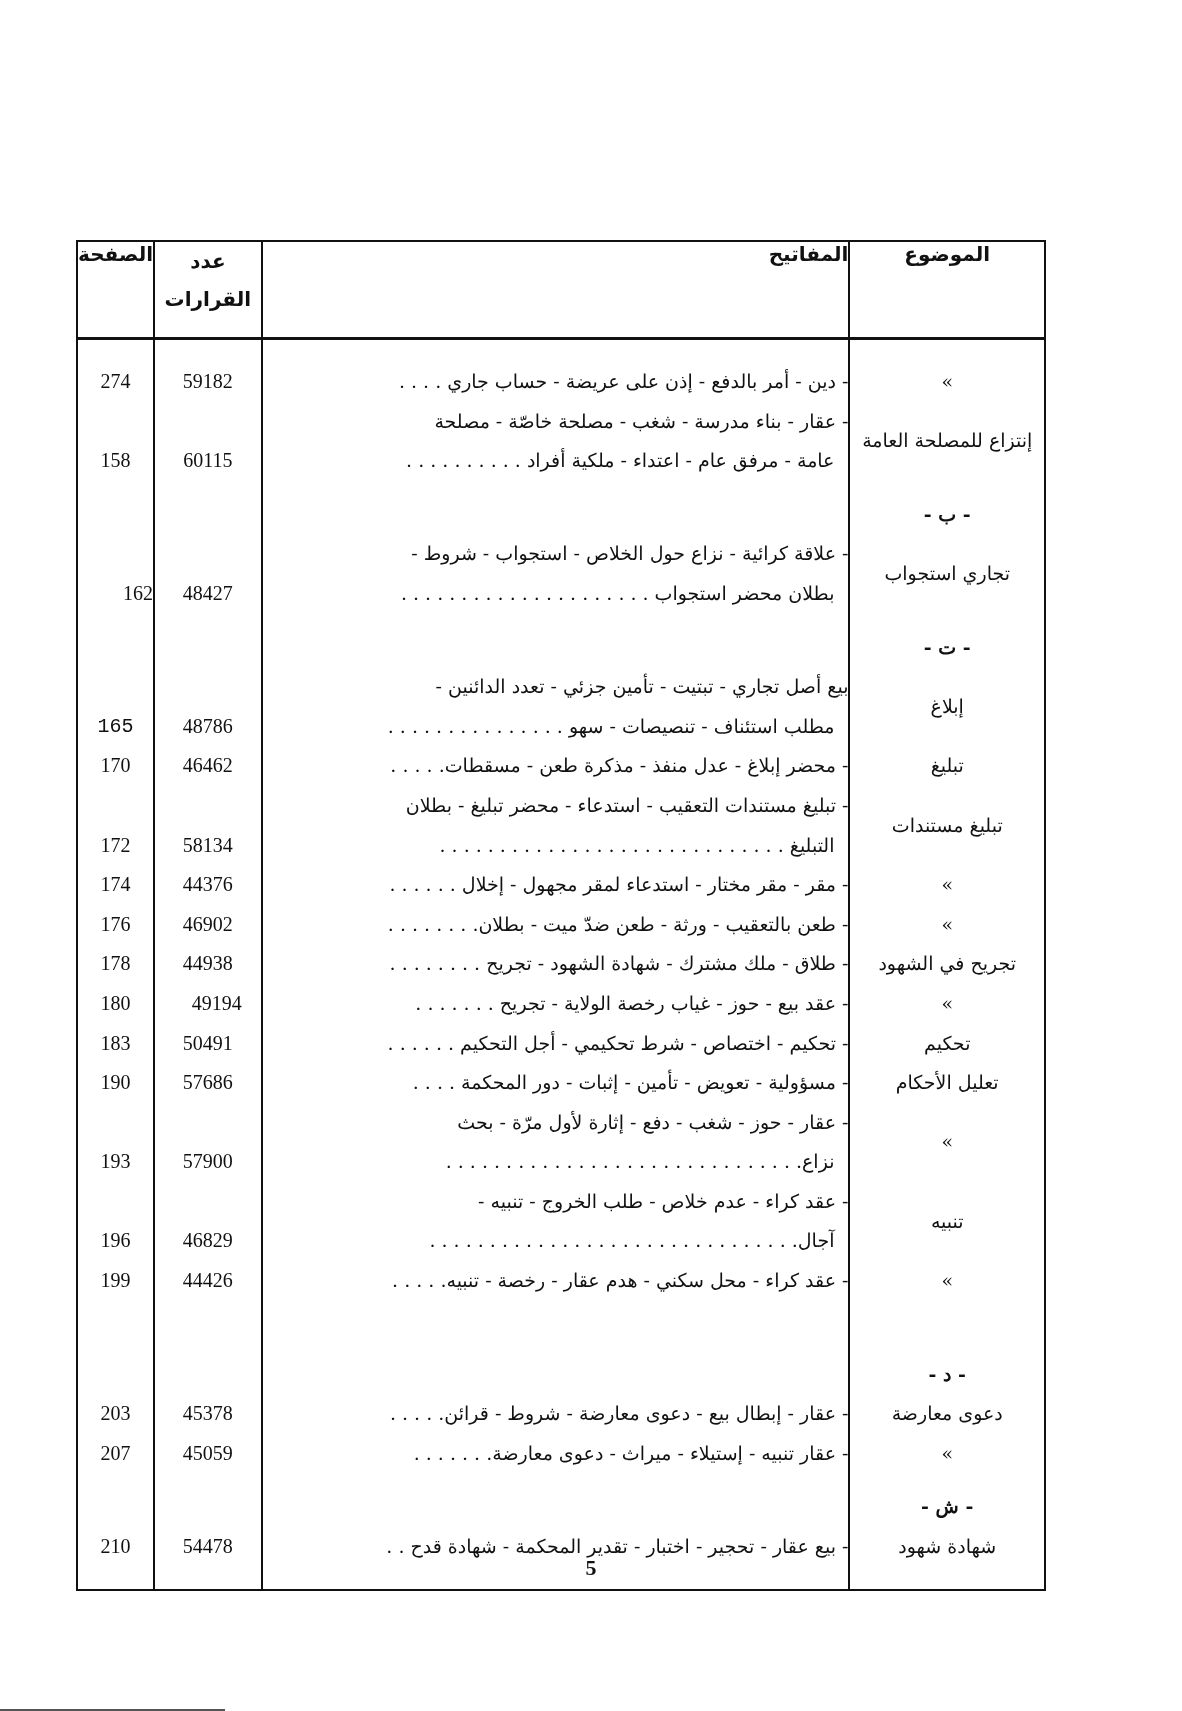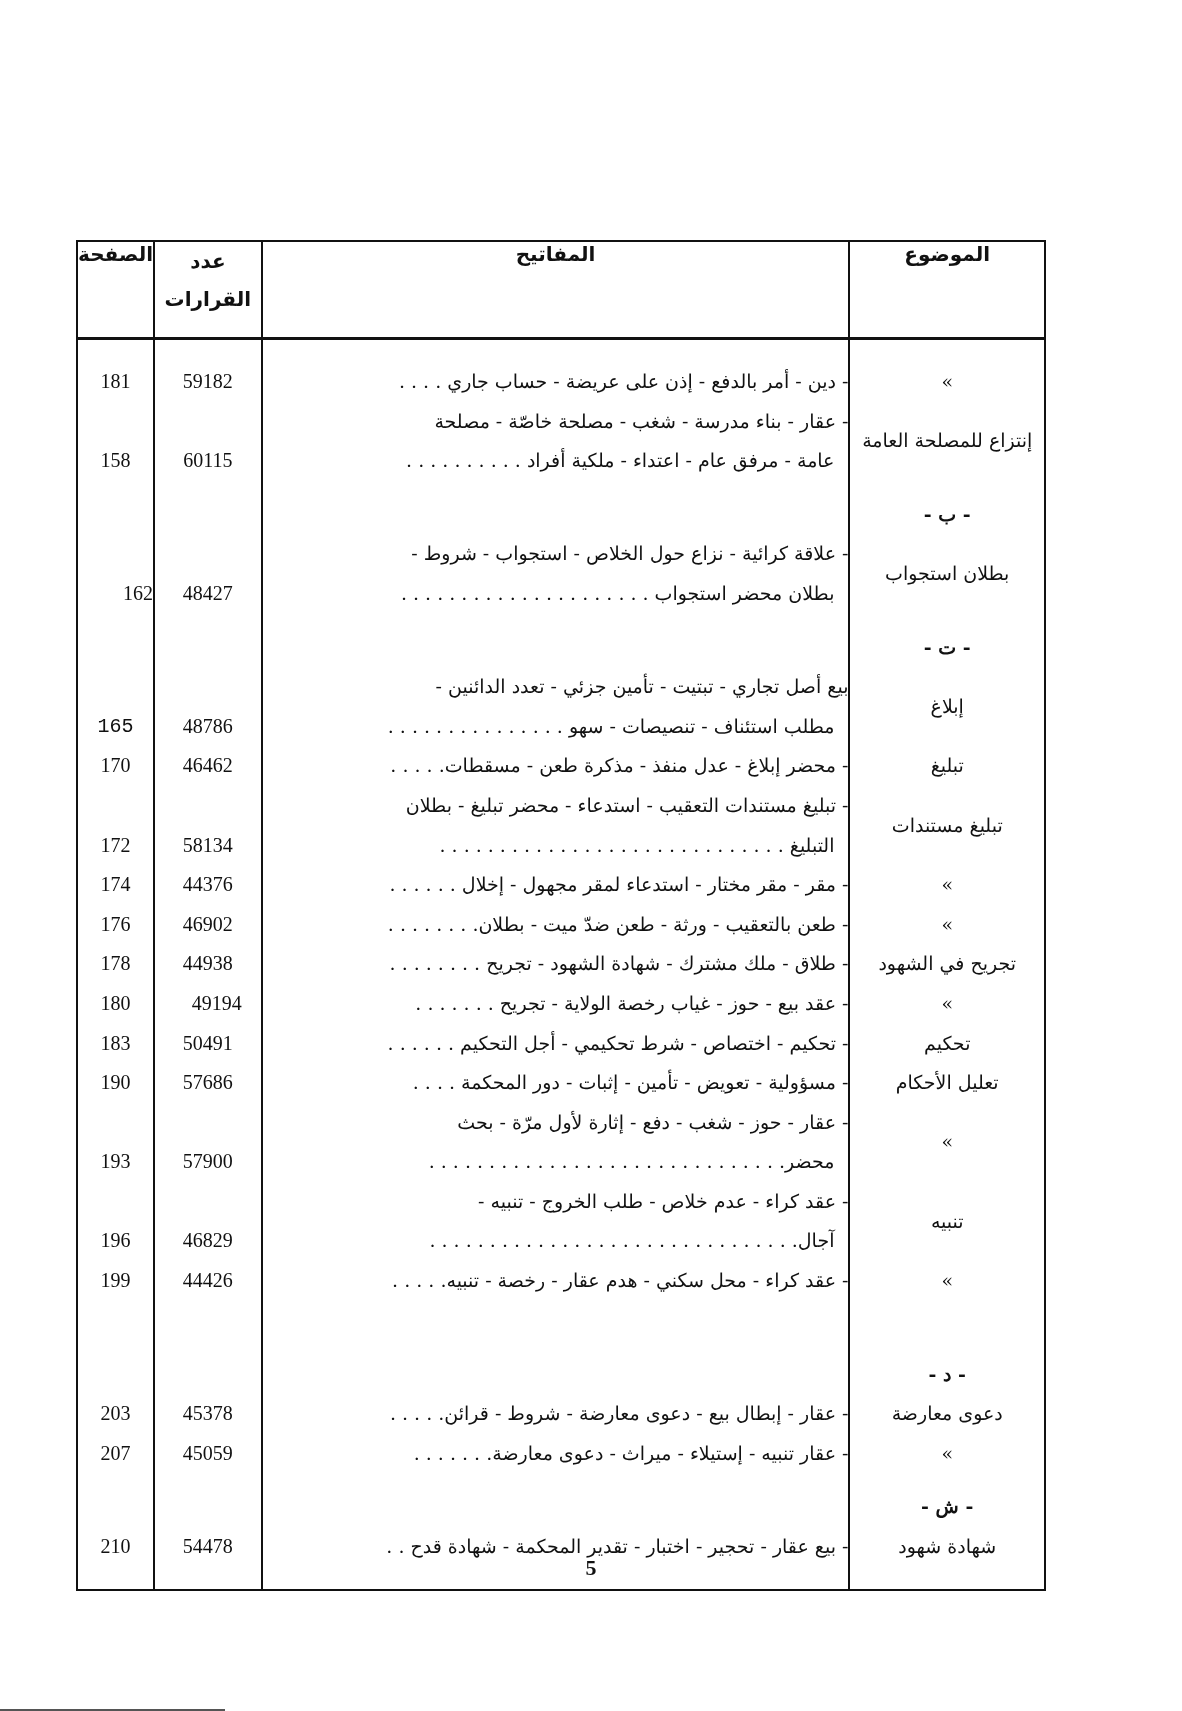--- a/index.html
+++ b/index.html
@@ -14,21 +14,21 @@
   }
   table.idx th, table.idx td { border-left: 2px solid #111; border-right: 2px solid #111; padding: 0; vertical-align: top; }
   table.idx thead th { height: 95px; border-bottom: 3px solid #111; font-weight: bold;
                        font-family: "DejaVu Sans", sans-serif; font-size: 20px; }
   col.c-subject { width: 196px; }
   col.c-keys { width: 590px; }
   col.c-count { width: 108px; }
   col.c-page { width: 76px; }
 
   th.h-subject { text-align: center; padding-top: 10px; }
-  th.h-keys { text-align: center; padding-top: 8px; margin-left: 36px; }
+  th.h-keys { text-align: right; padding-top: 8px; margin-left: 36px; }
   th.h-count { text-align: center; padding-top: 6px; line-height: 38px; }
   th.h-page { text-align: right; padding-top: 6px; padding-right: 2px; font-size: 17px; }
 
   tbody td { font-size: 19px; line-height: 39.6px; }
   tbody tr.spacer td { height: 22px; }
   td.subject { text-align: center; font-family: "DejaVu Serif", serif; white-space: nowrap; font-size: 19px; }
   td.keys { text-align: right; padding-right: 2px; padding-left: 6px; }
   td.num { text-align: center; font-family: "Liberation Serif", serif; font-size: 20px; }
   .kline { display: block; white-space: nowrap; overflow: hidden; }
   .kline.cont { padding-right: 14px; }
@@ -66,39 +66,39 @@
           <td></td>
           <td></td>
           <td></td>
         </tr>
         <tr>
           <td class="subject">»</td>
           <td class="keys">
             <span class="kline">- دين - أمر بالدفع - إذن على عريضة - حساب جاري . . . .</span>
           </td>
           <td class="num" style="vertical-align: bottom;"><span>59182</span></td>
-          <td class="num" style="vertical-align: bottom;"><span>181</span></td>
+          <td class="num" style="vertical-align: bottom;"><span>274</span></td>
         </tr>
         <tr>
           <td class="subject" style="vertical-align: middle;">إنتزاع للمصلحة العامة</td>
           <td class="keys">
             <span class="kline">- عقار - بناء مدرسة - شغب - مصلحة خاصّة - مصلحة</span>
             <span class="kline cont">عامة - مرفق عام - اعتداء - ملكية أفراد . . . . . . . . . .</span>
           </td>
           <td class="num" style="vertical-align: bottom;"><span>60115</span></td>
           <td class="num" style="vertical-align: bottom;"><span>158</span></td>
         </tr>
         <tr>
           <td class="subject letter" style="padding-top: 14px;">- ب -</td>
           <td></td>
           <td></td>
           <td></td>
         </tr>
         <tr>
-          <td class="subject" style="vertical-align: middle;">بطلان استجواب</td>
+          <td class="subject" style="vertical-align: middle;">تجاري استجواب</td>
           <td class="keys">
             <span class="kline">- علاقة كرائية - نزاع حول الخلاص - استجواب - شروط -</span>
             <span class="kline cont">بطلان محضر استجواب . . . . . . . . . . . . . . . . . . . . .</span>
           </td>
           <td class="num" style="vertical-align: bottom;"><span>48427</span></td>
           <td class="num" style="vertical-align: bottom; text-align: right;"><span>162</span></td>
         </tr>
         <tr>
           <td class="subject letter" style="padding-top: 14px;">- ت -</td>
           <td></td>
@@ -176,21 +176,21 @@
           <td class="keys">
             <span class="kline">- مسؤولية - تعويض - تأمين - إثبات - دور المحكمة . . . .</span>
           </td>
           <td class="num" style="vertical-align: bottom;"><span>57686</span></td>
           <td class="num" style="vertical-align: bottom;"><span>190</span></td>
         </tr>
         <tr>
           <td class="subject" style="vertical-align: middle;">»</td>
           <td class="keys">
             <span class="kline">- عقار - حوز - شغب - دفع - إثارة لأول مرّة - بحث</span>
-            <span class="kline cont">محضر. . . . . . . . . . . . . . . . . . . . . . . . . . . . . .</span>
+            <span class="kline cont">نزاع. . . . . . . . . . . . . . . . . . . . . . . . . . . . . .</span>
           </td>
           <td class="num" style="vertical-align: bottom;"><span>57900</span></td>
           <td class="num" style="vertical-align: bottom;"><span>193</span></td>
         </tr>
         <tr>
           <td class="subject" style="vertical-align: middle;">تنبيه</td>
           <td class="keys">
             <span class="kline">- عقد كراء - عدم خلاص - طلب الخروج - تنبيه -</span>
             <span class="kline cont">آجال. . . . . . . . . . . . . . . . . . . . . . . . . . . . . . .</span>
           </td>

